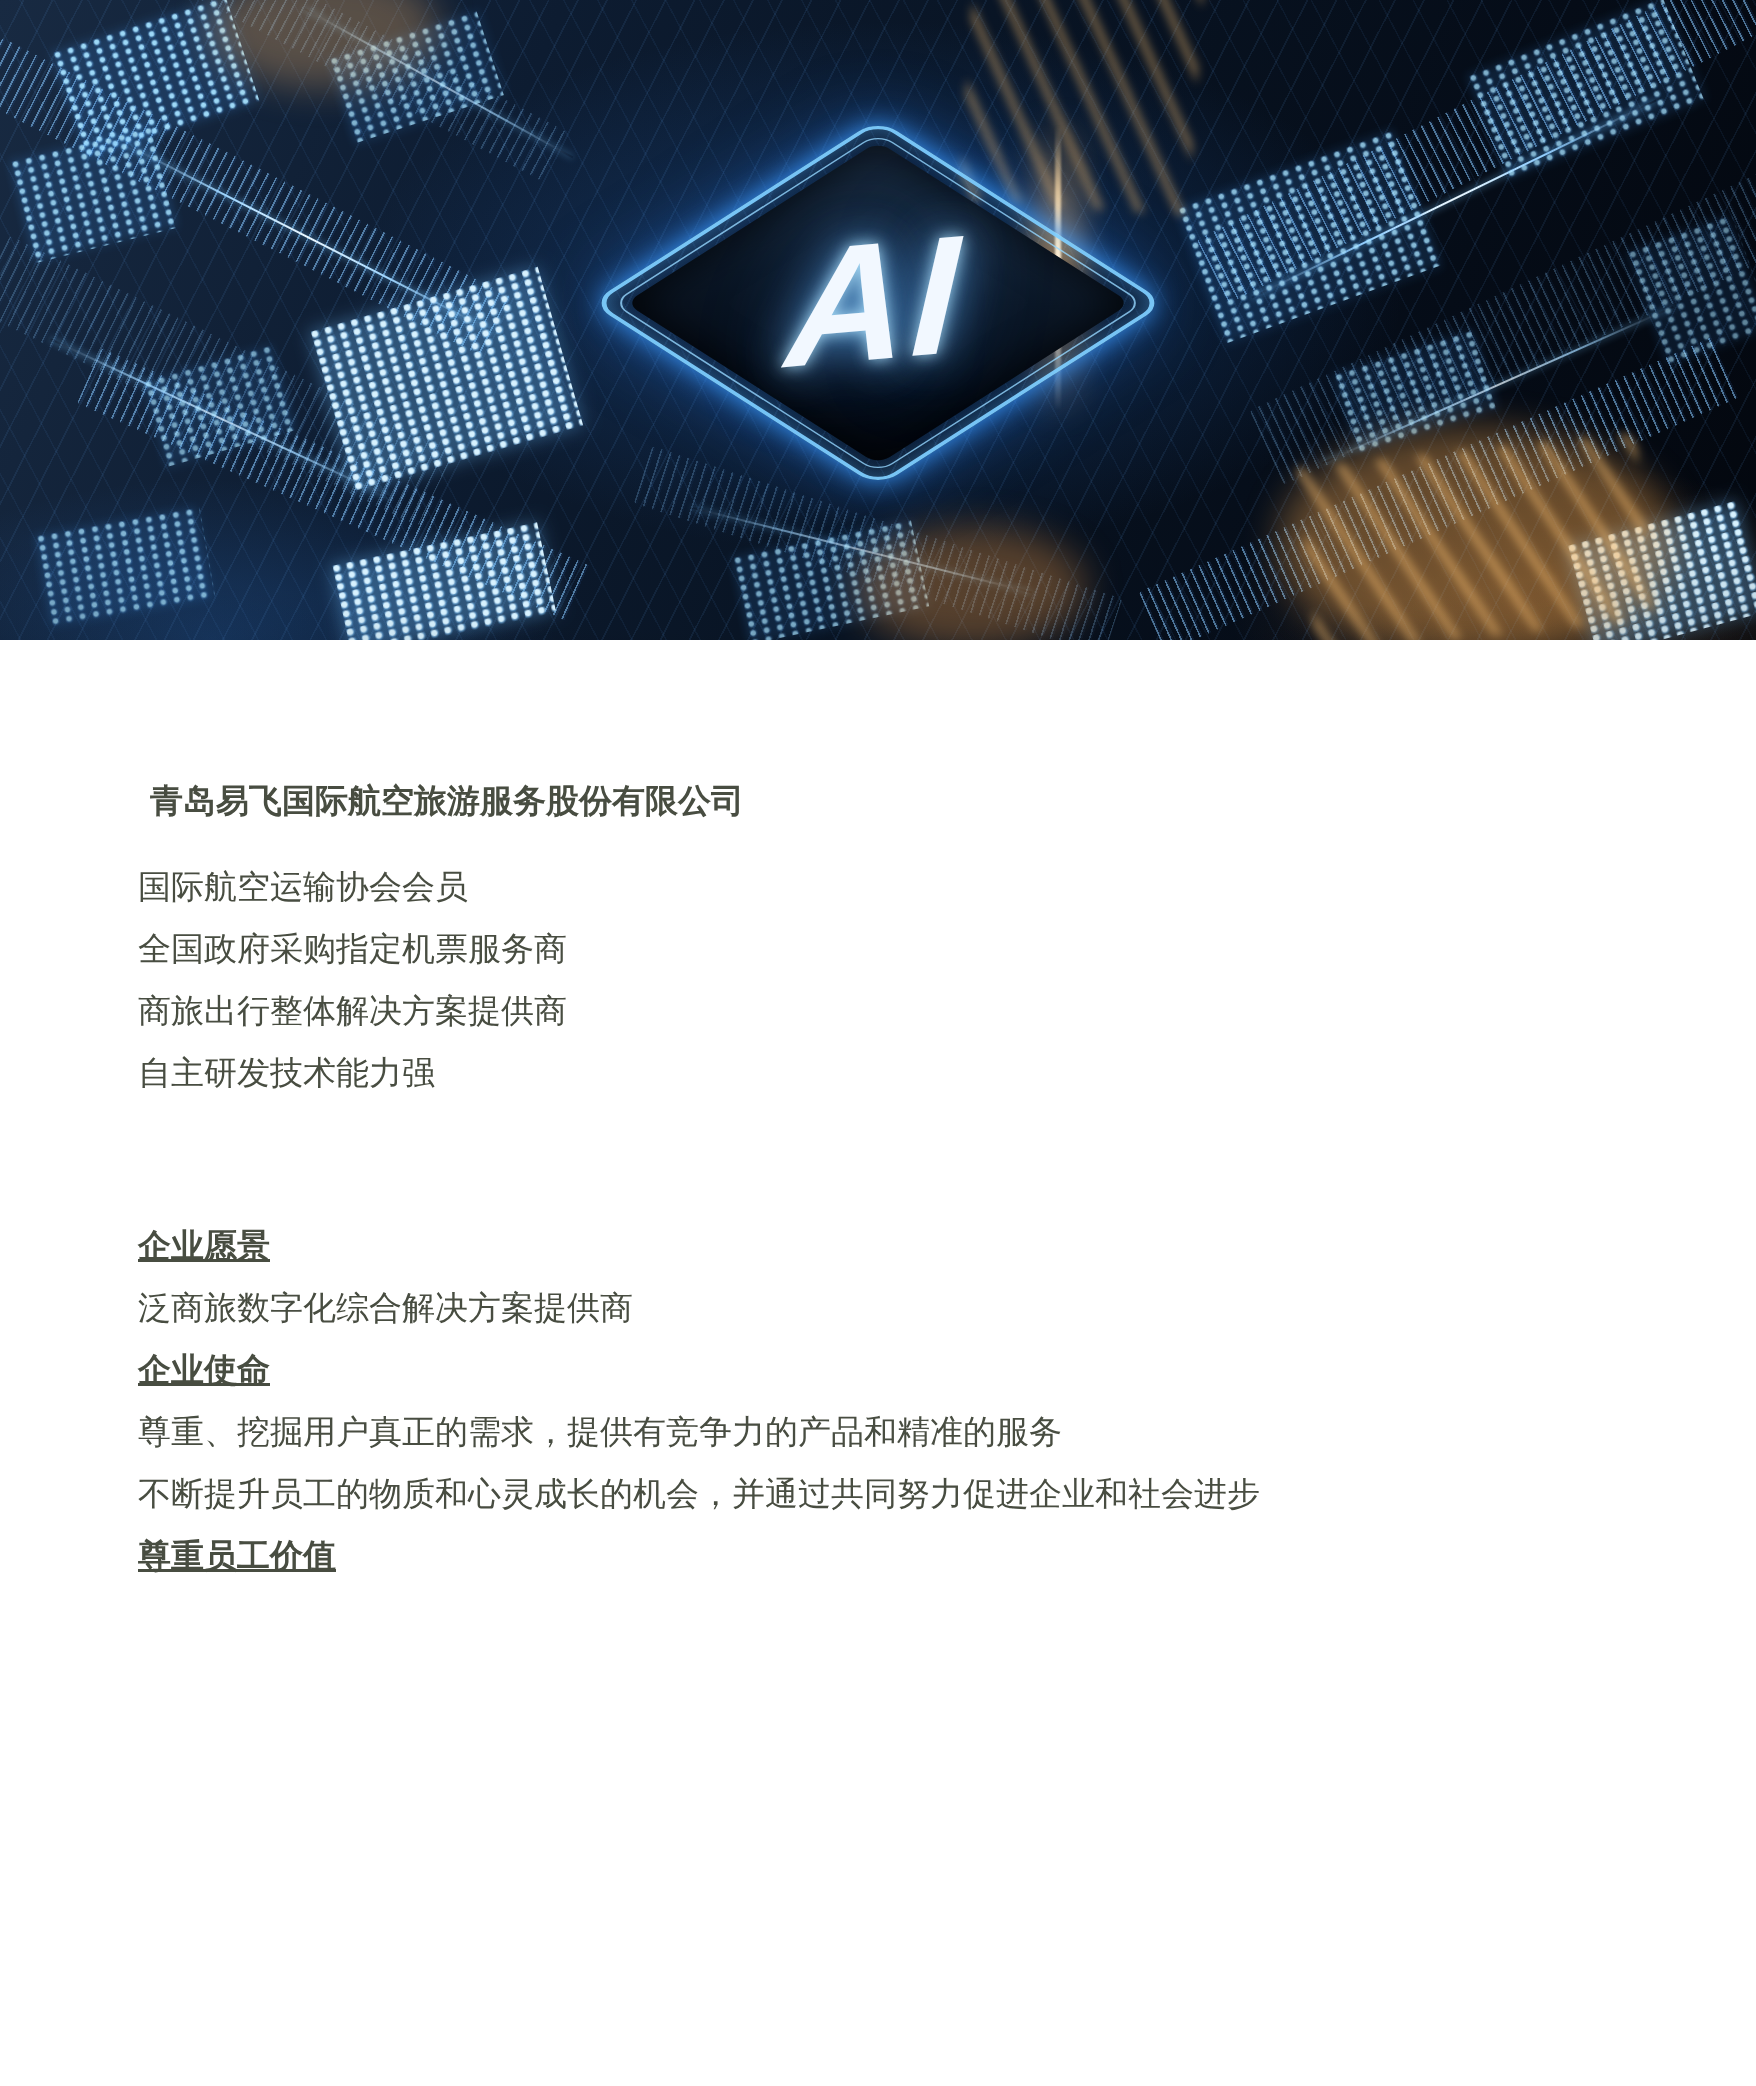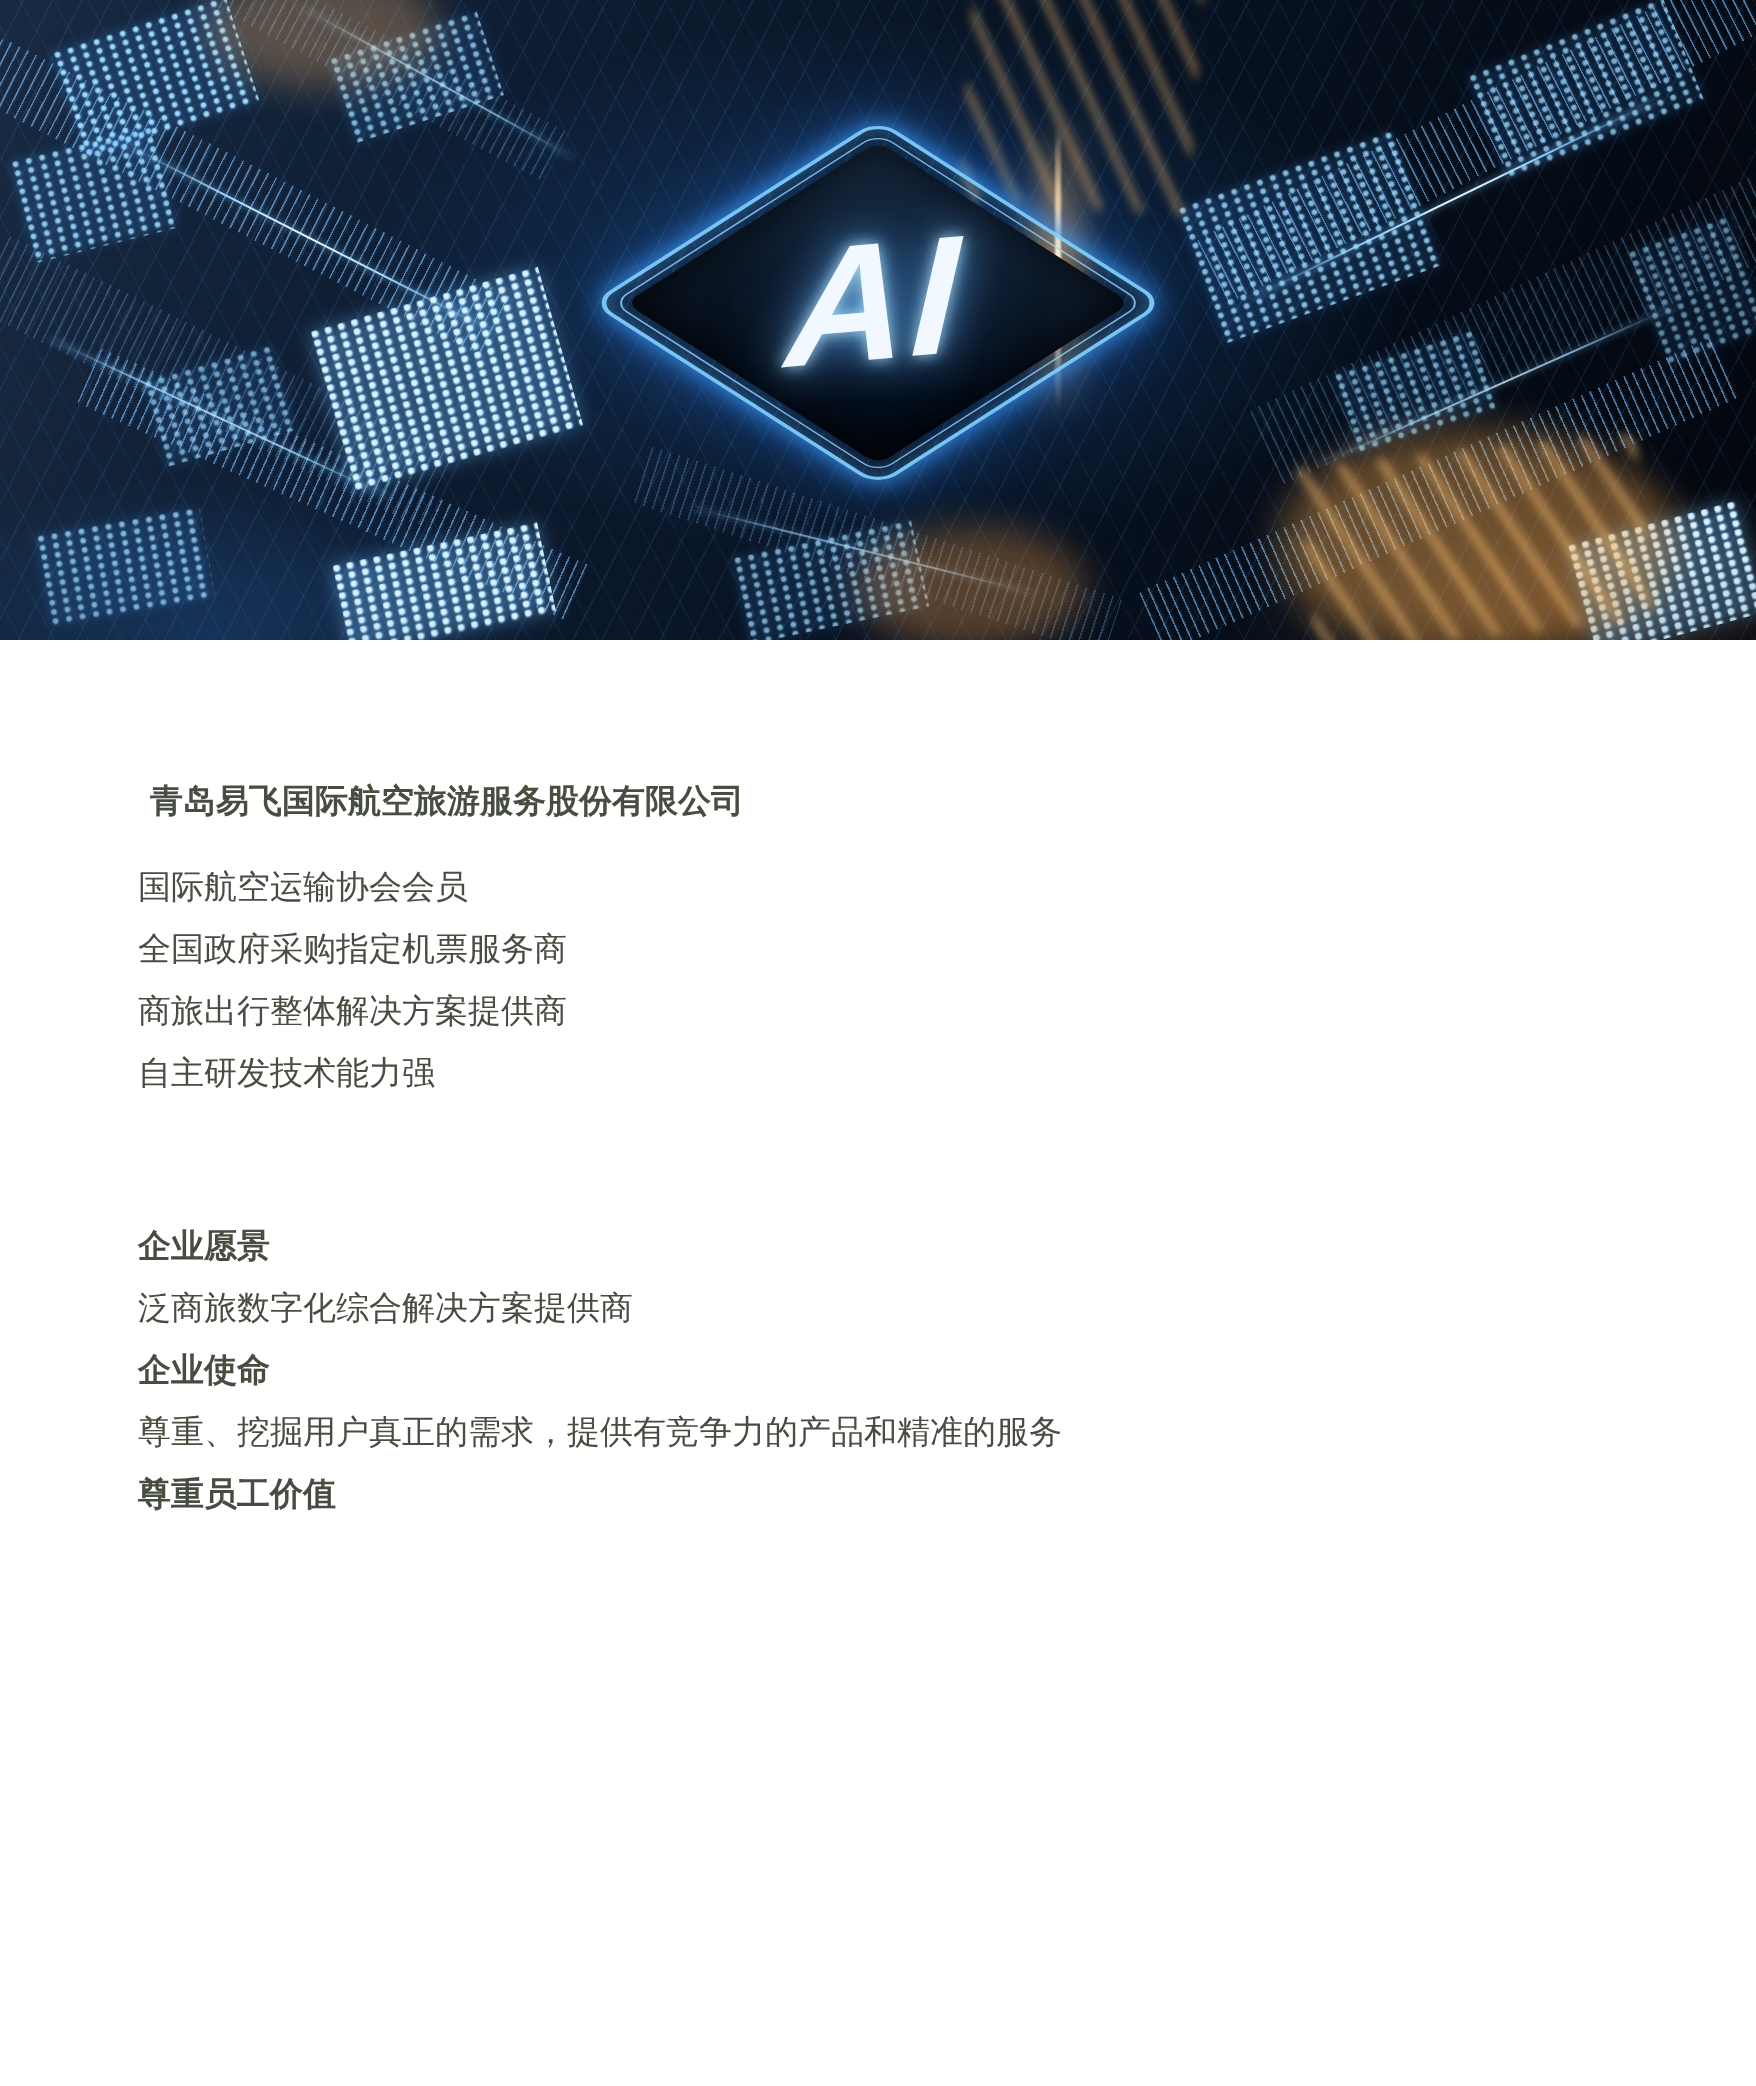--- a/index.html
+++ b/index.html
@@ -49,21 +49,21 @@
     background:radial-gradient(150% 118% at 50% 42%, transparent 48%, rgba(2,6,12,.62) 96%);}
 
   
   .content{position:absolute;left:0;top:640px;width:1756px;padding:0 110px 0 138px;box-sizing:border-box;
     color:#484d41;font-size:33px;line-height:62px;}
   .company-name{margin:130px 0 0 12px;font-weight:700;}
   .facts{margin:24px 0 0 0;}
   .facts p{margin:0;}
   .culture{margin:111px 0 0 0;}
   .culture p{margin:0;}
-  .sec-heading{font-weight:700;}
+  .sec-heading{font-weight:700;text-decoration:underline;}
 </style>
 </head>
 <body>
 
 <div class="page">
 
   <div class="hero">
     <div class="field field-a"></div>
     <div class="field field-b"></div>
 
@@ -125,19 +125,20 @@
       <p>商旅出行整体解决方案提供商</p>
       <p>自主研发技术能力强</p>
     </div>
 
     <div class="culture">
       <p class="sec-heading">企业愿景</p>
       <p>泛商旅数字化综合解决方案提供商</p>
 
       <p class="sec-heading">企业使命</p>
       <p>尊重、挖掘用户真正的需求，提供有竞争力的产品和精准的服务</p>
+      <p>不断提升员工的物质和心灵成长的机会，并通过共同努力促进企业和社会进步</p>
 
       <p class="sec-heading">尊重员工价值</p>
     </div>
 
   </div>
 </div>
 
 
 </body></html>

